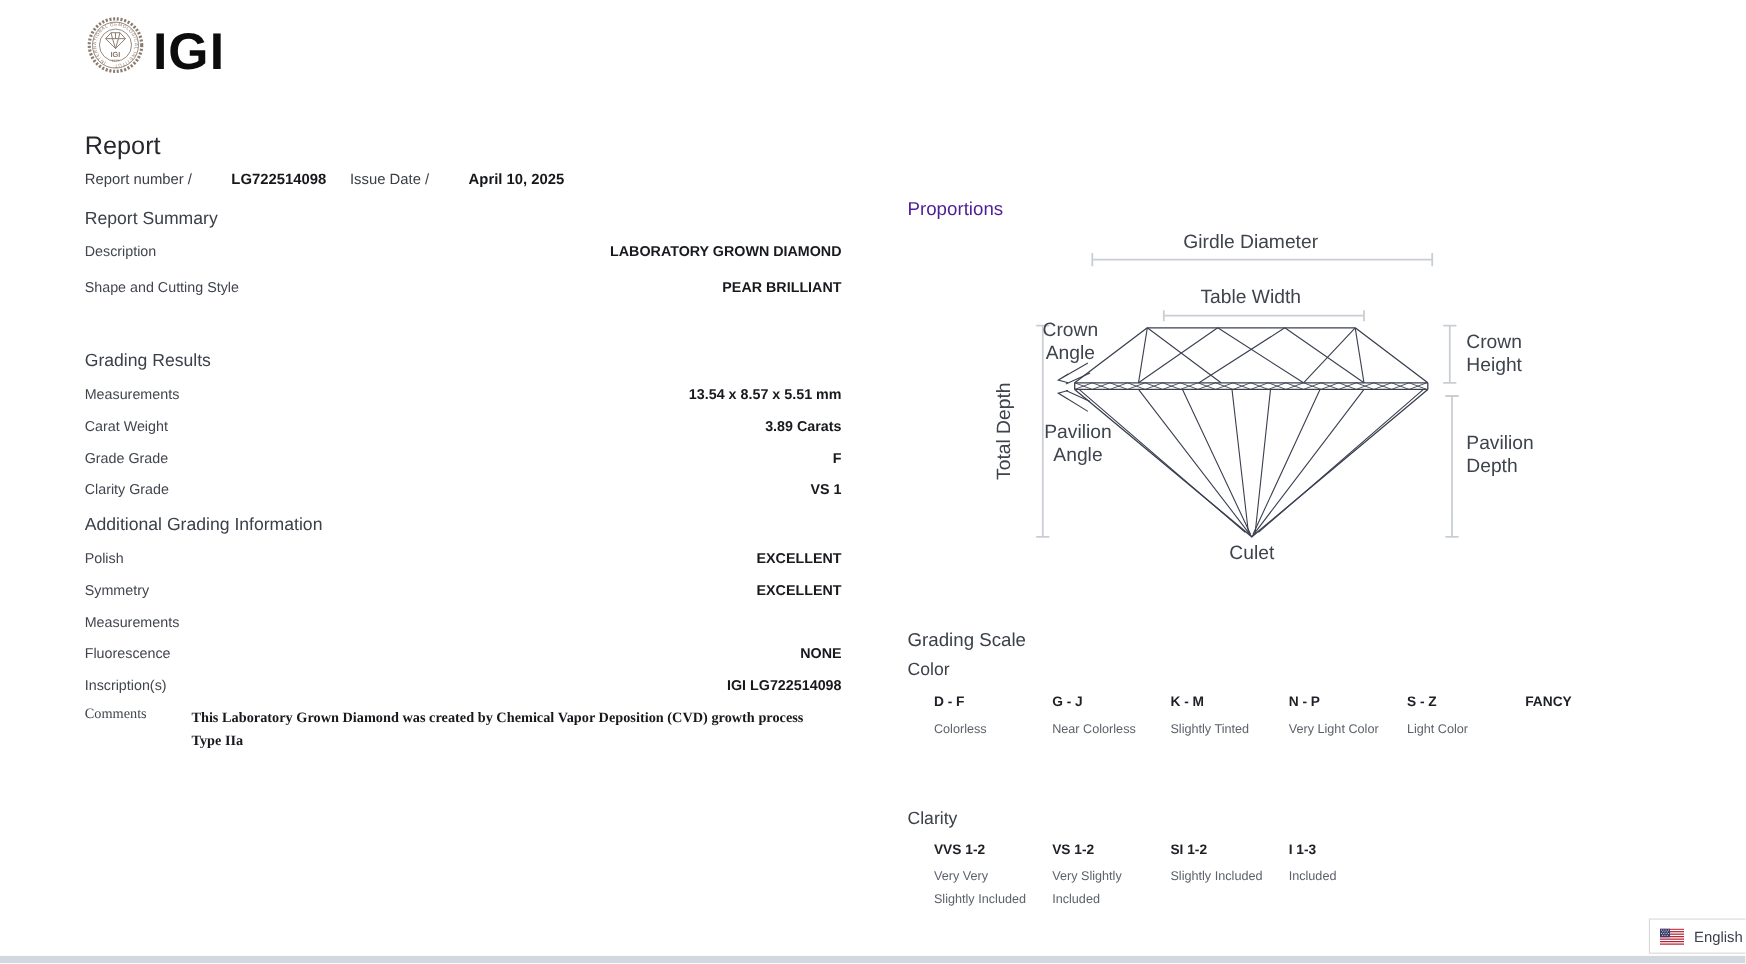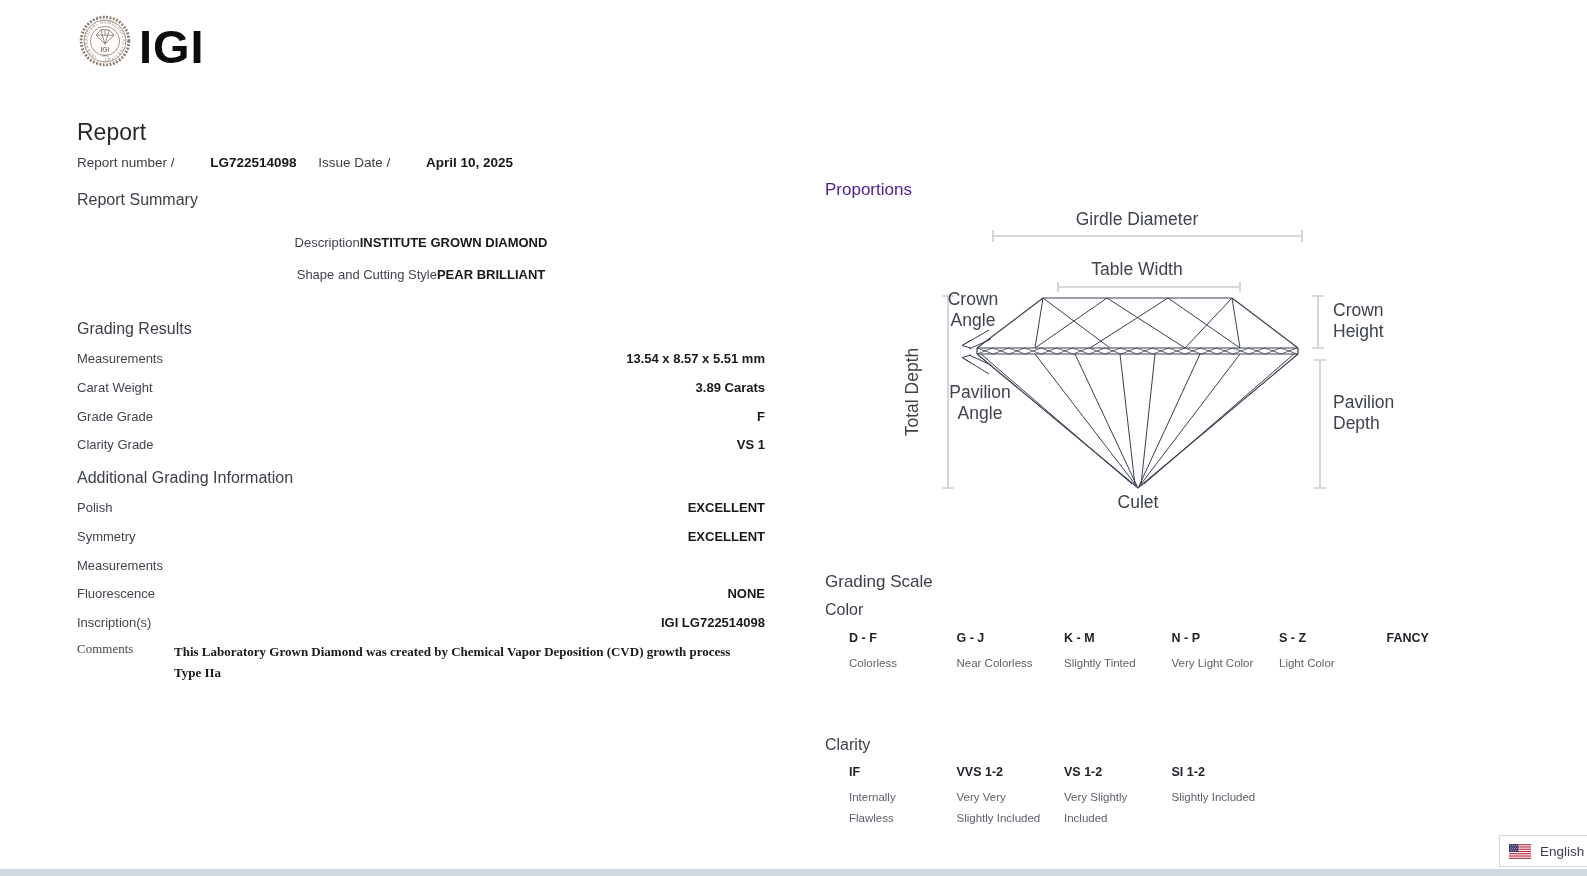--- a/index.html
+++ b/index.html
@@ -80,24 +80,24 @@
   <div class="abs report-title" style="left:77px; top:119px;">Report</div>
   <div class="abs report-meta" style="left:77px; top:155px;">
     <span>Report number /</span>
     <b>LG722514098</b>
     <span class="meta-gap"></span>
     <span>Issue Date /</span>
     <b>April 10, 2025</b>
   </div>
 
   <div class="abs sec-h" style="left:77px; top:191px;">Report Summary</div>
-  <div class="abs rowlist s31" style="left:77px; top:235px;align-items:center;">
+  <div class="abs rowlist s31" style="left:77px; top:221px;">
     <div class="row">
       <span class="lbl">Description</span>
-      <span class="val">INSTITUTE GROWN DIAMOND</span>
+      <span class="val">LABORATORY GROWN DIAMOND</span>
     </div>
     <div class="row">
       <span class="lbl">Shape and Cutting Style</span>
       <span class="val">PEAR BRILLIANT</span>
     </div>
   </div>
 
   <div class="abs sec-h" style="left:77px; top:320px;">Grading Results</div>
   <div class="abs rowlist s29" style="left:77px; top:351px;">
     <div class="row">
@@ -231,34 +231,34 @@
     </div>
     <div class="scale-col">
       <div class="scale-grade">FANCY</div>
       <div class="scale-desc"></div>
     </div>
   </div>
 
   <div class="abs sub-h" style="left:825px; top:736px;">Clarity</div>
   <div class="abs scale-grid" style="left:849px; top:765px;">
     <div class="scale-col">
-      <div class="scale-grade">IF</div>
-      <div class="scale-desc">Internally Flawless</div>
-    </div>
-    <div class="scale-col">
       <div class="scale-grade">VVS 1-2</div>
       <div class="scale-desc">Very Very Slightly Included</div>
     </div>
     <div class="scale-col">
       <div class="scale-grade">VS 1-2</div>
       <div class="scale-desc">Very Slightly Included</div>
     </div>
     <div class="scale-col">
       <div class="scale-grade">SI 1-2</div>
       <div class="scale-desc">Slightly Included</div>
+    </div>
+    <div class="scale-col">
+      <div class="scale-grade">I 1-3</div>
+      <div class="scale-desc">Included</div>
     </div>
   </div>
 
   <div class="abs lang-box" style="left:1499px; top:835px;">
     <span style="display:inline-flex;">
       <svg width="22" height="15" viewBox="0 0 21 14">
         <rect width="21" height="14" fill="#b22234"></rect>
         <g fill="#ffffff">
           <rect y="1.08" width="21" height="1.08"></rect>
             <rect y="3.23" width="21" height="1.08"></rect>

